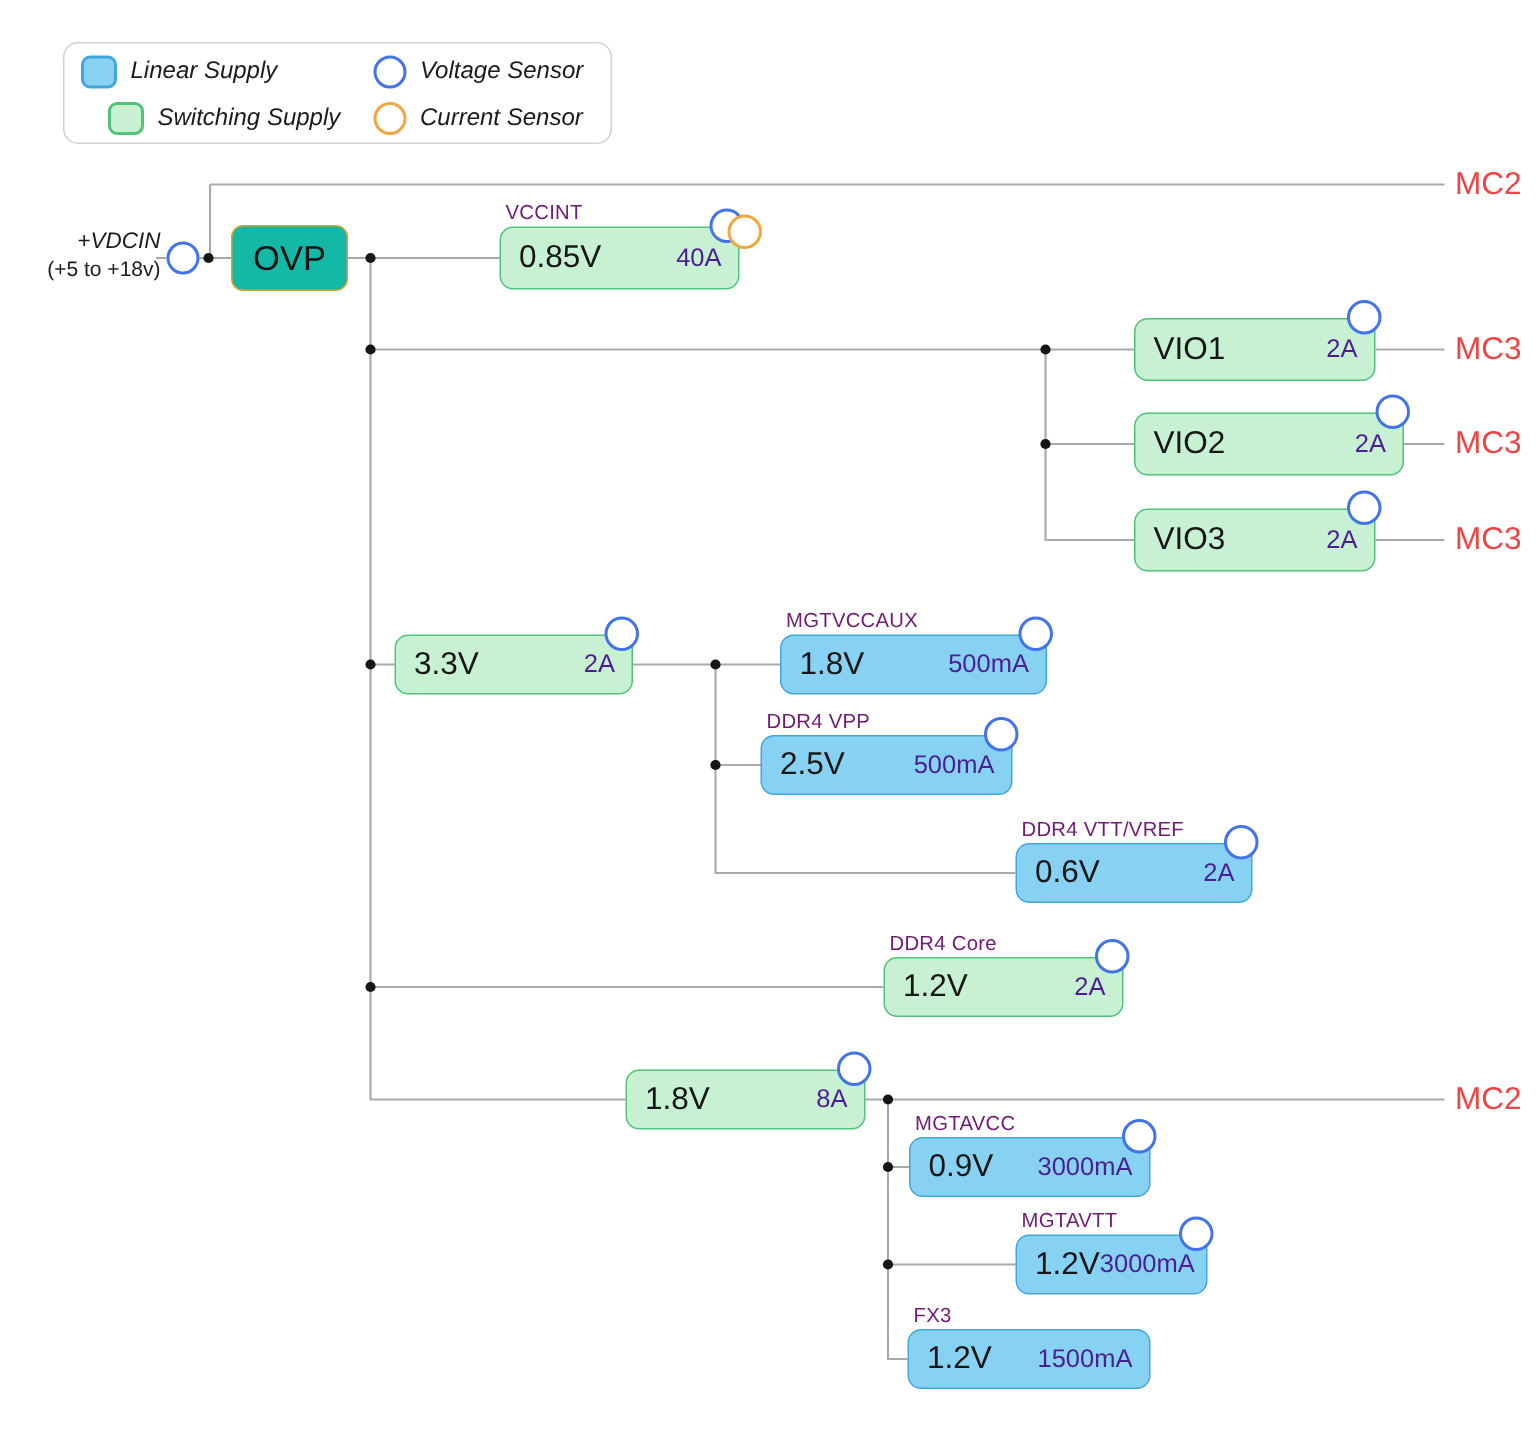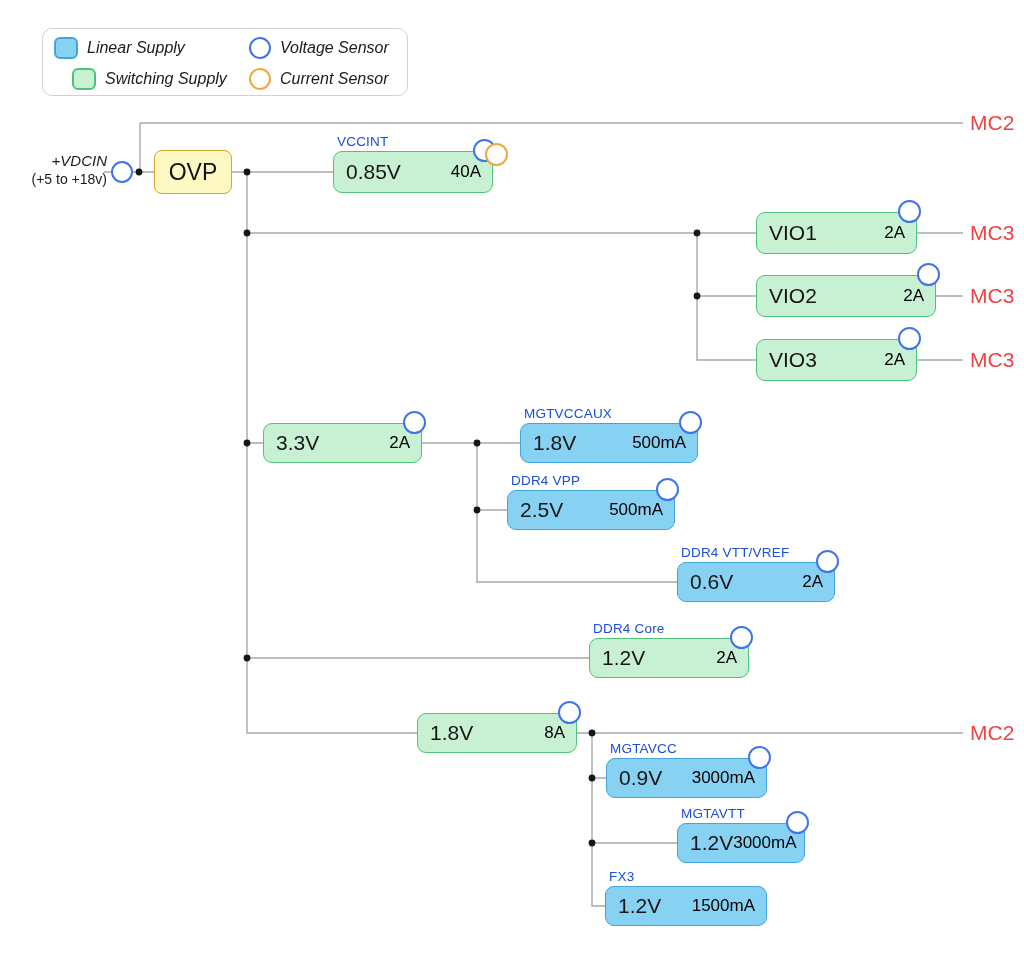--- a/index.html
+++ b/index.html
@@ -25,37 +25,37 @@
   .ring.orange { border:2px solid #F0A73E; }
 
   
   .node {
     position:absolute; box-sizing:border-box; border-radius:9px; z-index:2;
     display:flex; align-items:center; justify-content:space-between;
     padding:0 11px 0 12px; font-size:21px; color:#161616;
   }
   .node.switching { background:#C8F0D3; border:1.7px solid #4FC379; }
   .node.linear    { background:#87D2F2; border:1.7px solid #41A7DA; }
-  .node .a { font-size:17px; color:#000000; }
+  .node .a { font-size:17px; color:#4c1d95; }
   .node .title {
     position:absolute; left:3px; bottom:calc(100% + 3px); font-size:13.5px;
-    color:#1d4ed8; letter-spacing:.2px; white-space:nowrap;
+    color:#701a75; letter-spacing:.2px; white-space:nowrap;
   }
   .sensor {
     position:absolute; width:23px; height:23px; border-radius:50%;
     background:#fff; box-sizing:border-box; top:-13px; right:-5px; z-index:4;
   }
   .sensor.vs { border:2px solid #4273E8; }
   .sensor.cs { border:2px solid #F0A73E; }
   .node-vccint .sensor.vs { right:-4px; top:-13px; }
   .node-vccint .sensor.cs { right:-16px; top:-9px; }
 
   .ovp {
     position:absolute; left:154px; top:150px; width:78px; height:44px; z-index:2;
-    background:#fef9c3; border:1.7px solid #D8A32B; border-radius:8px;
+    background:#14b8a6; border:1.7px solid #D8A32B; border-radius:8px;
     box-sizing:border-box; display:flex; align-items:center; justify-content:center;
     font-size:23px; color:#111;
   }
 
   .input-label {
     position:absolute; left:2px; top:151px; width:105px; text-align:right;
     color:#1a1a1a; z-index:2; line-height:19px;
   }
   .input-label .nm { font-size:15px;font-style:italic; }
   .input-label .rg { font-size:14px; }

